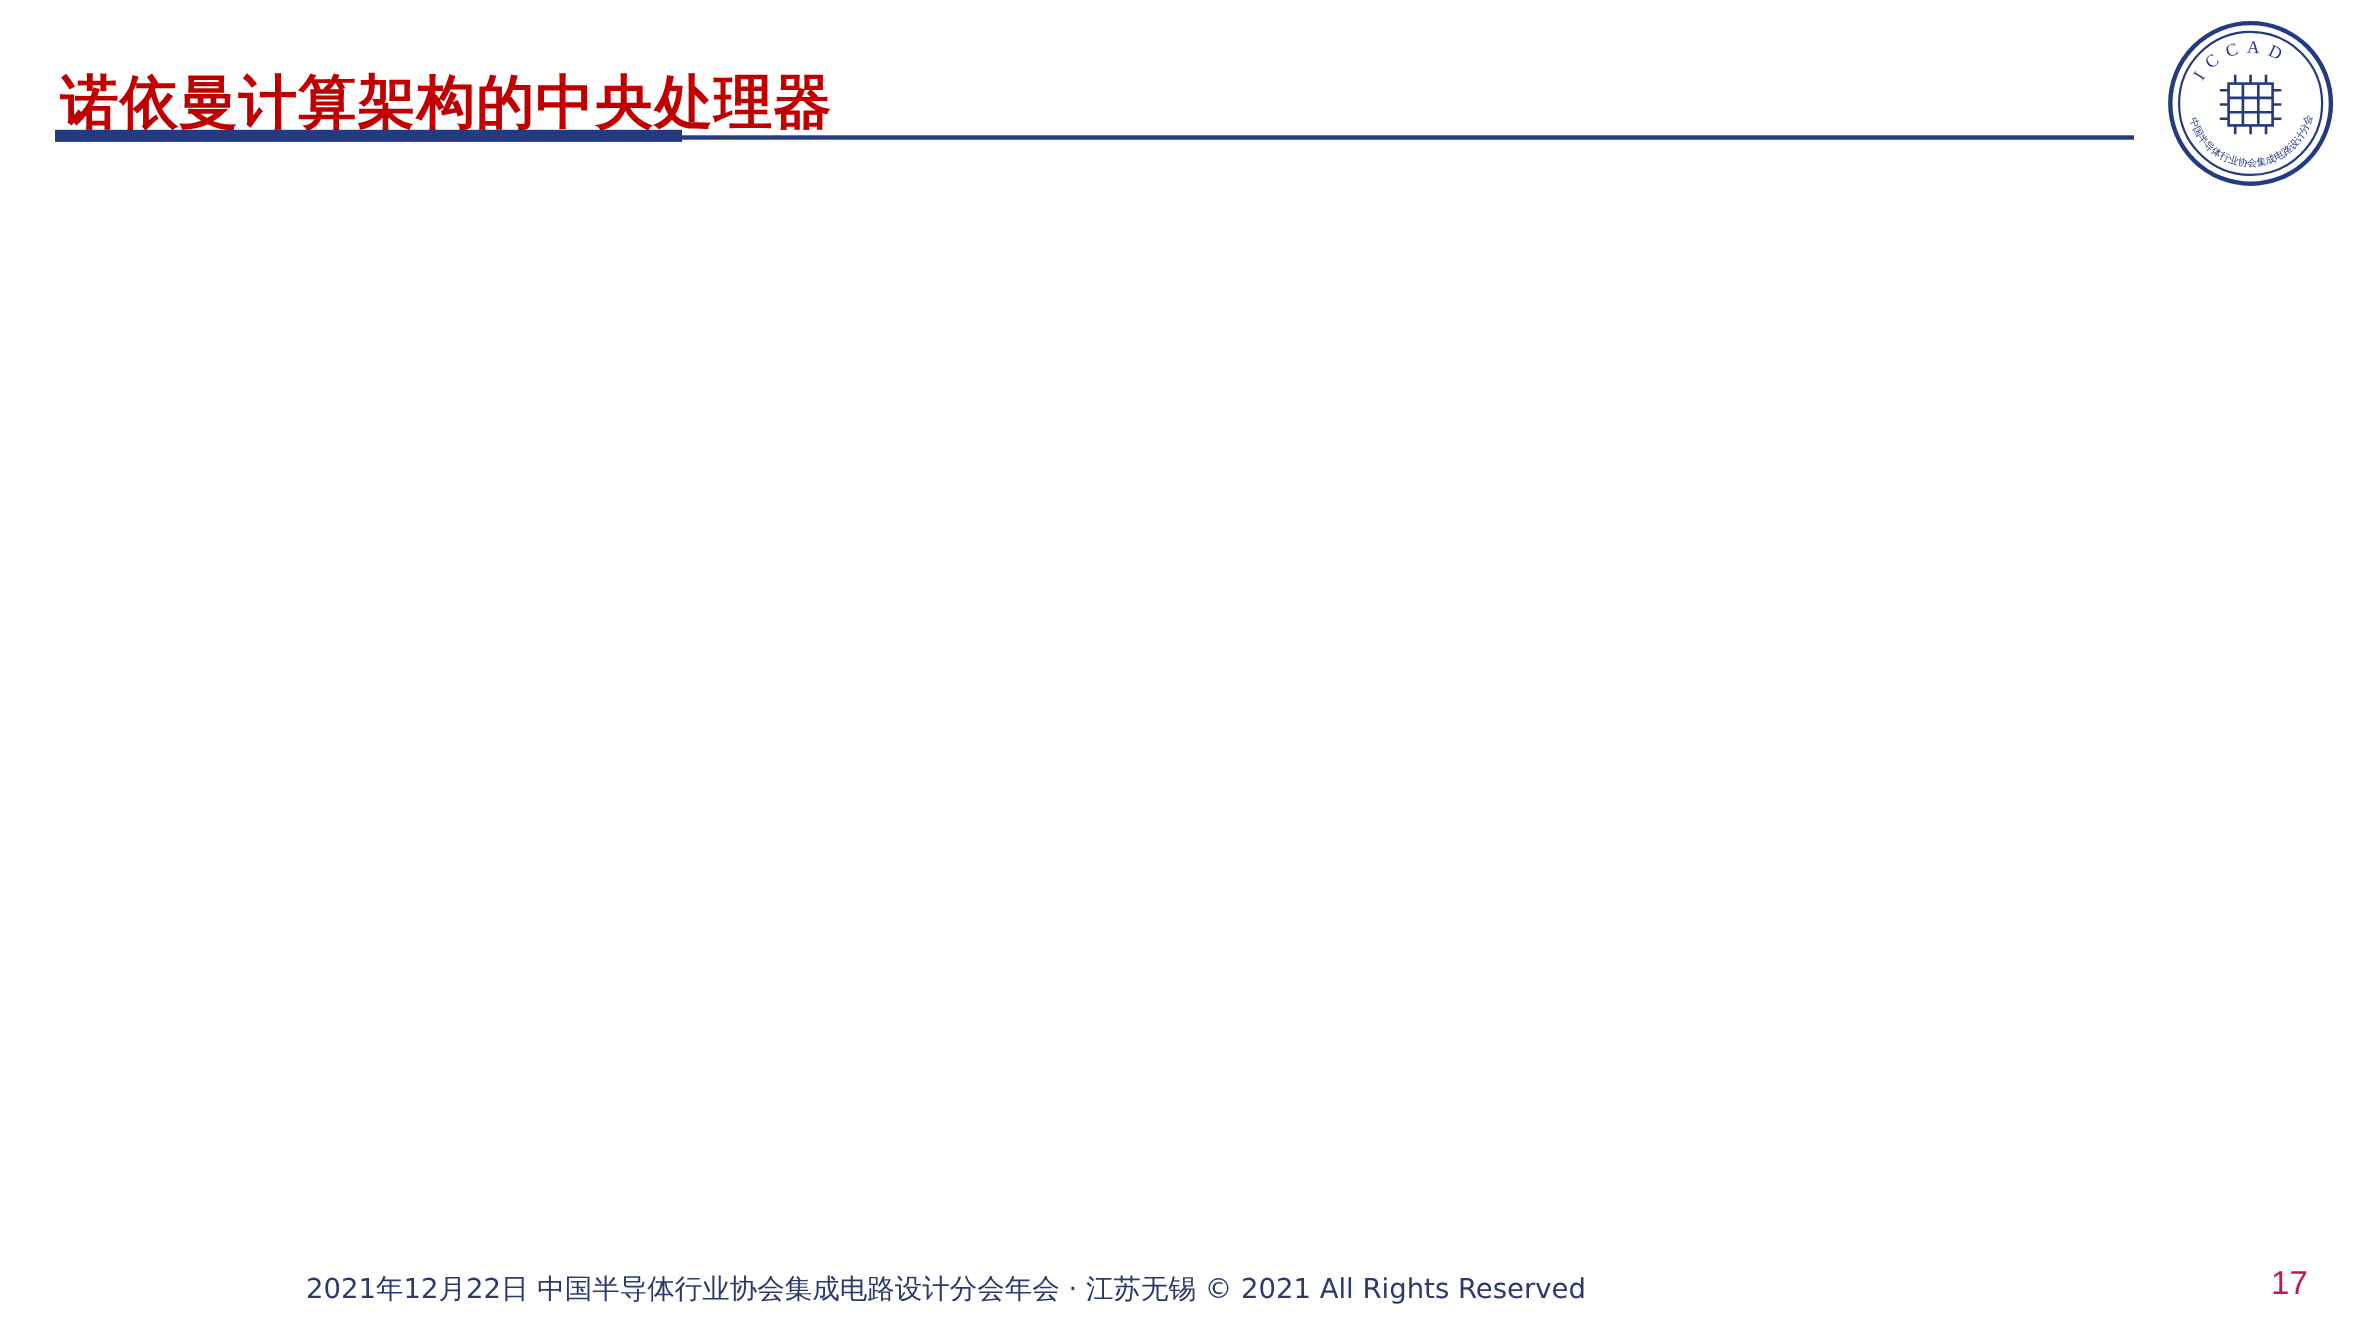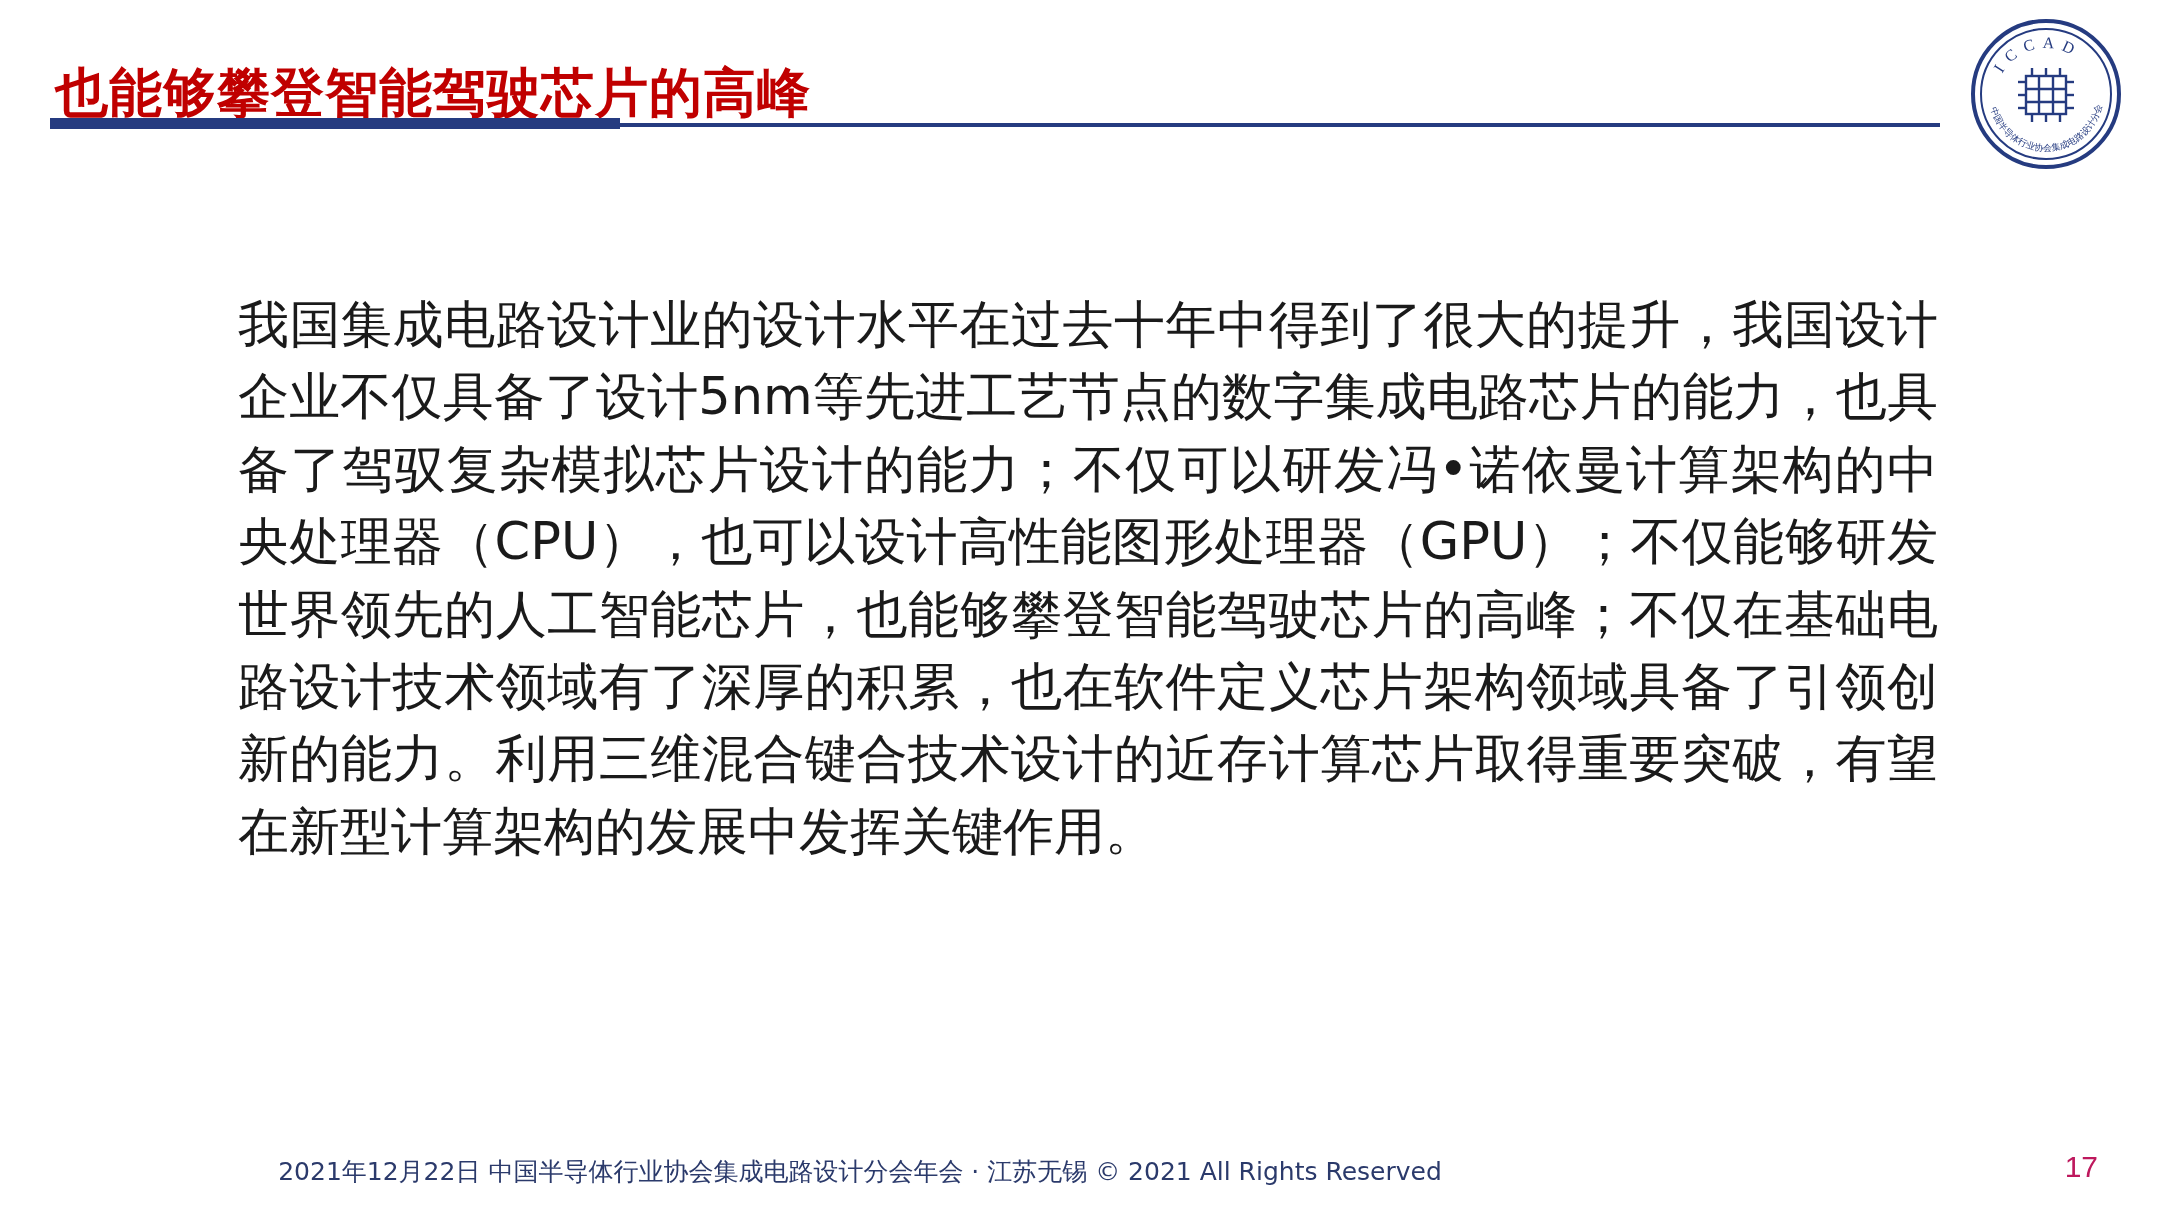--- a/index.html
+++ b/index.html
@@ -95,21 +95,21 @@
     font-size: 30px;
     color: #be185d;
     font-family: "Liberation Sans", sans-serif;
   }
 </style>
 </head>
 <body>
 
 <div class="slide">
 
-  <h1 class="slide-title">也能够攀登智能驾驶芯片的高峰</h1>
+  <h1 class="slide-title">诺依曼计算架构的中央处理器</h1>
 
   <div class="title-rule-dark"></div>
   <div class="title-rule-thin"></div>
 
   <div class="logo-wrap">
     <svg width="152" height="152" viewBox="0 0 152 152" aria-hidden="true">
       <circle cx="76" cy="76" r="73" fill="#ffffff" stroke="#253b80" stroke-width="4"></circle>
       <circle cx="76" cy="76" r="65" fill="#ffffff" stroke="#253b80" stroke-width="2"></circle>
 
       <path id="arcTop" d="M 26 80 A 50 50 0 0 1 126 80" fill="none"></path>
@@ -137,19 +137,18 @@
         <line x1="90" y1="96" x2="90" y2="104"></line>
       </g>
 
       <path id="arcBottom" d="M 19 76 A 57 57 0 0 0 133 76" fill="none"></path>
       <text font-family="'DejaVu Sans', sans-serif" font-size="9" fill="#253b80">
         <textPath href="#arcBottom" startOffset="8%">中国半导体行业协会集成电路设计分会</textPath>
       </text>
     </svg>
   </div>
 
-  <p class="body-text">我国集成电路设计业的设计水平在过去十年中得到了很大的提升，我国设计企业不仅具备了设计5nm等先进工艺节点的数字集成电路芯片的能力，也具备了驾驭复杂模拟芯片设计的能力；不仅可以研发冯•诺依曼计算架构的中央处理器（CPU），也可以设计高性能图形处理器（GPU）；不仅能够研发世界领先的人工智能芯片，也能够攀登智能驾驶芯片的高峰；不仅在基础电路设计技术领域有了深厚的积累，也在软件定义芯片架构领域具备了引领创新的能力。利用三维混合键合技术设计的近存计算芯片取得重要突破，有望在新型计算架构的发展中发挥关键作用。</p>
 
   <div class="footer">2021年12月22日 中国半导体行业协会集成电路设计分会年会 · 江苏无锡 © 2021 All Rights Reserved</div>
 
   <div class="page-number">17</div>
 
 </div>
 
 </body></html>

